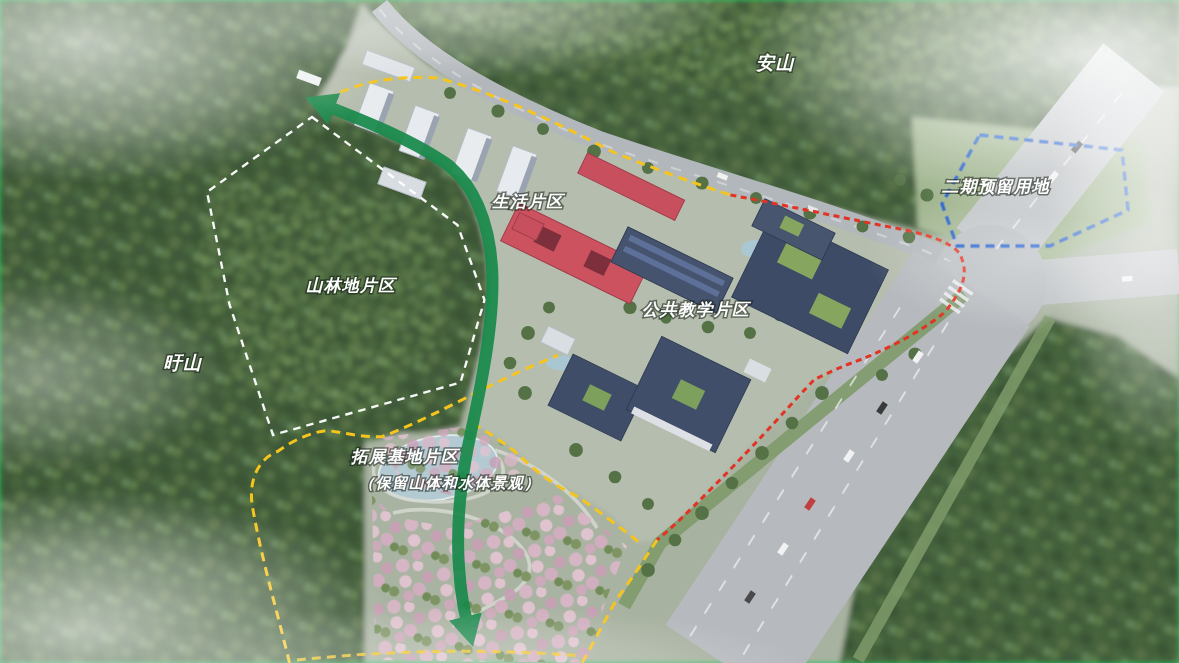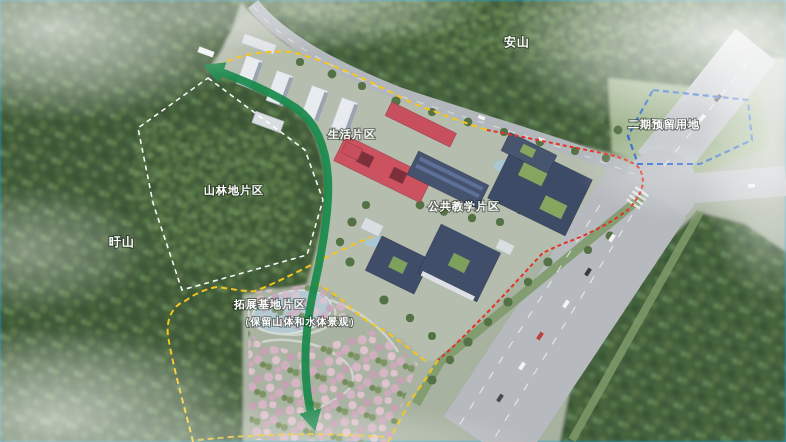--- a/index.html
+++ b/index.html
@@ -1,17 +1,17 @@
 <!DOCTYPE html>
 <html><head>
 <meta charset="utf-8">
 <style>
   html,body{margin:0;padding:0;background:#222;}
   .stage{position:relative;width:786px;height:442px;overflow:hidden;
-         font-family:"DejaVu Sans",sans-serif;background:#0ea5e9;}
+         font-family:"DejaVu Sans",sans-serif;background:#22c55e;font-style:italic;}
   .stage svg{display:block}
   .map-label{fill:#ffffff;font-weight:bold;
              paint-order:stroke;stroke:rgba(20,30,20,.55);stroke-width:2px;
              text-anchor:middle;letter-spacing:1px;}
   .lbl-11{font-size:11px}
   .lbl-12{font-size:12px}
   .lbl-10{font-size:10px}
 </style>
 </head>
 <body>

